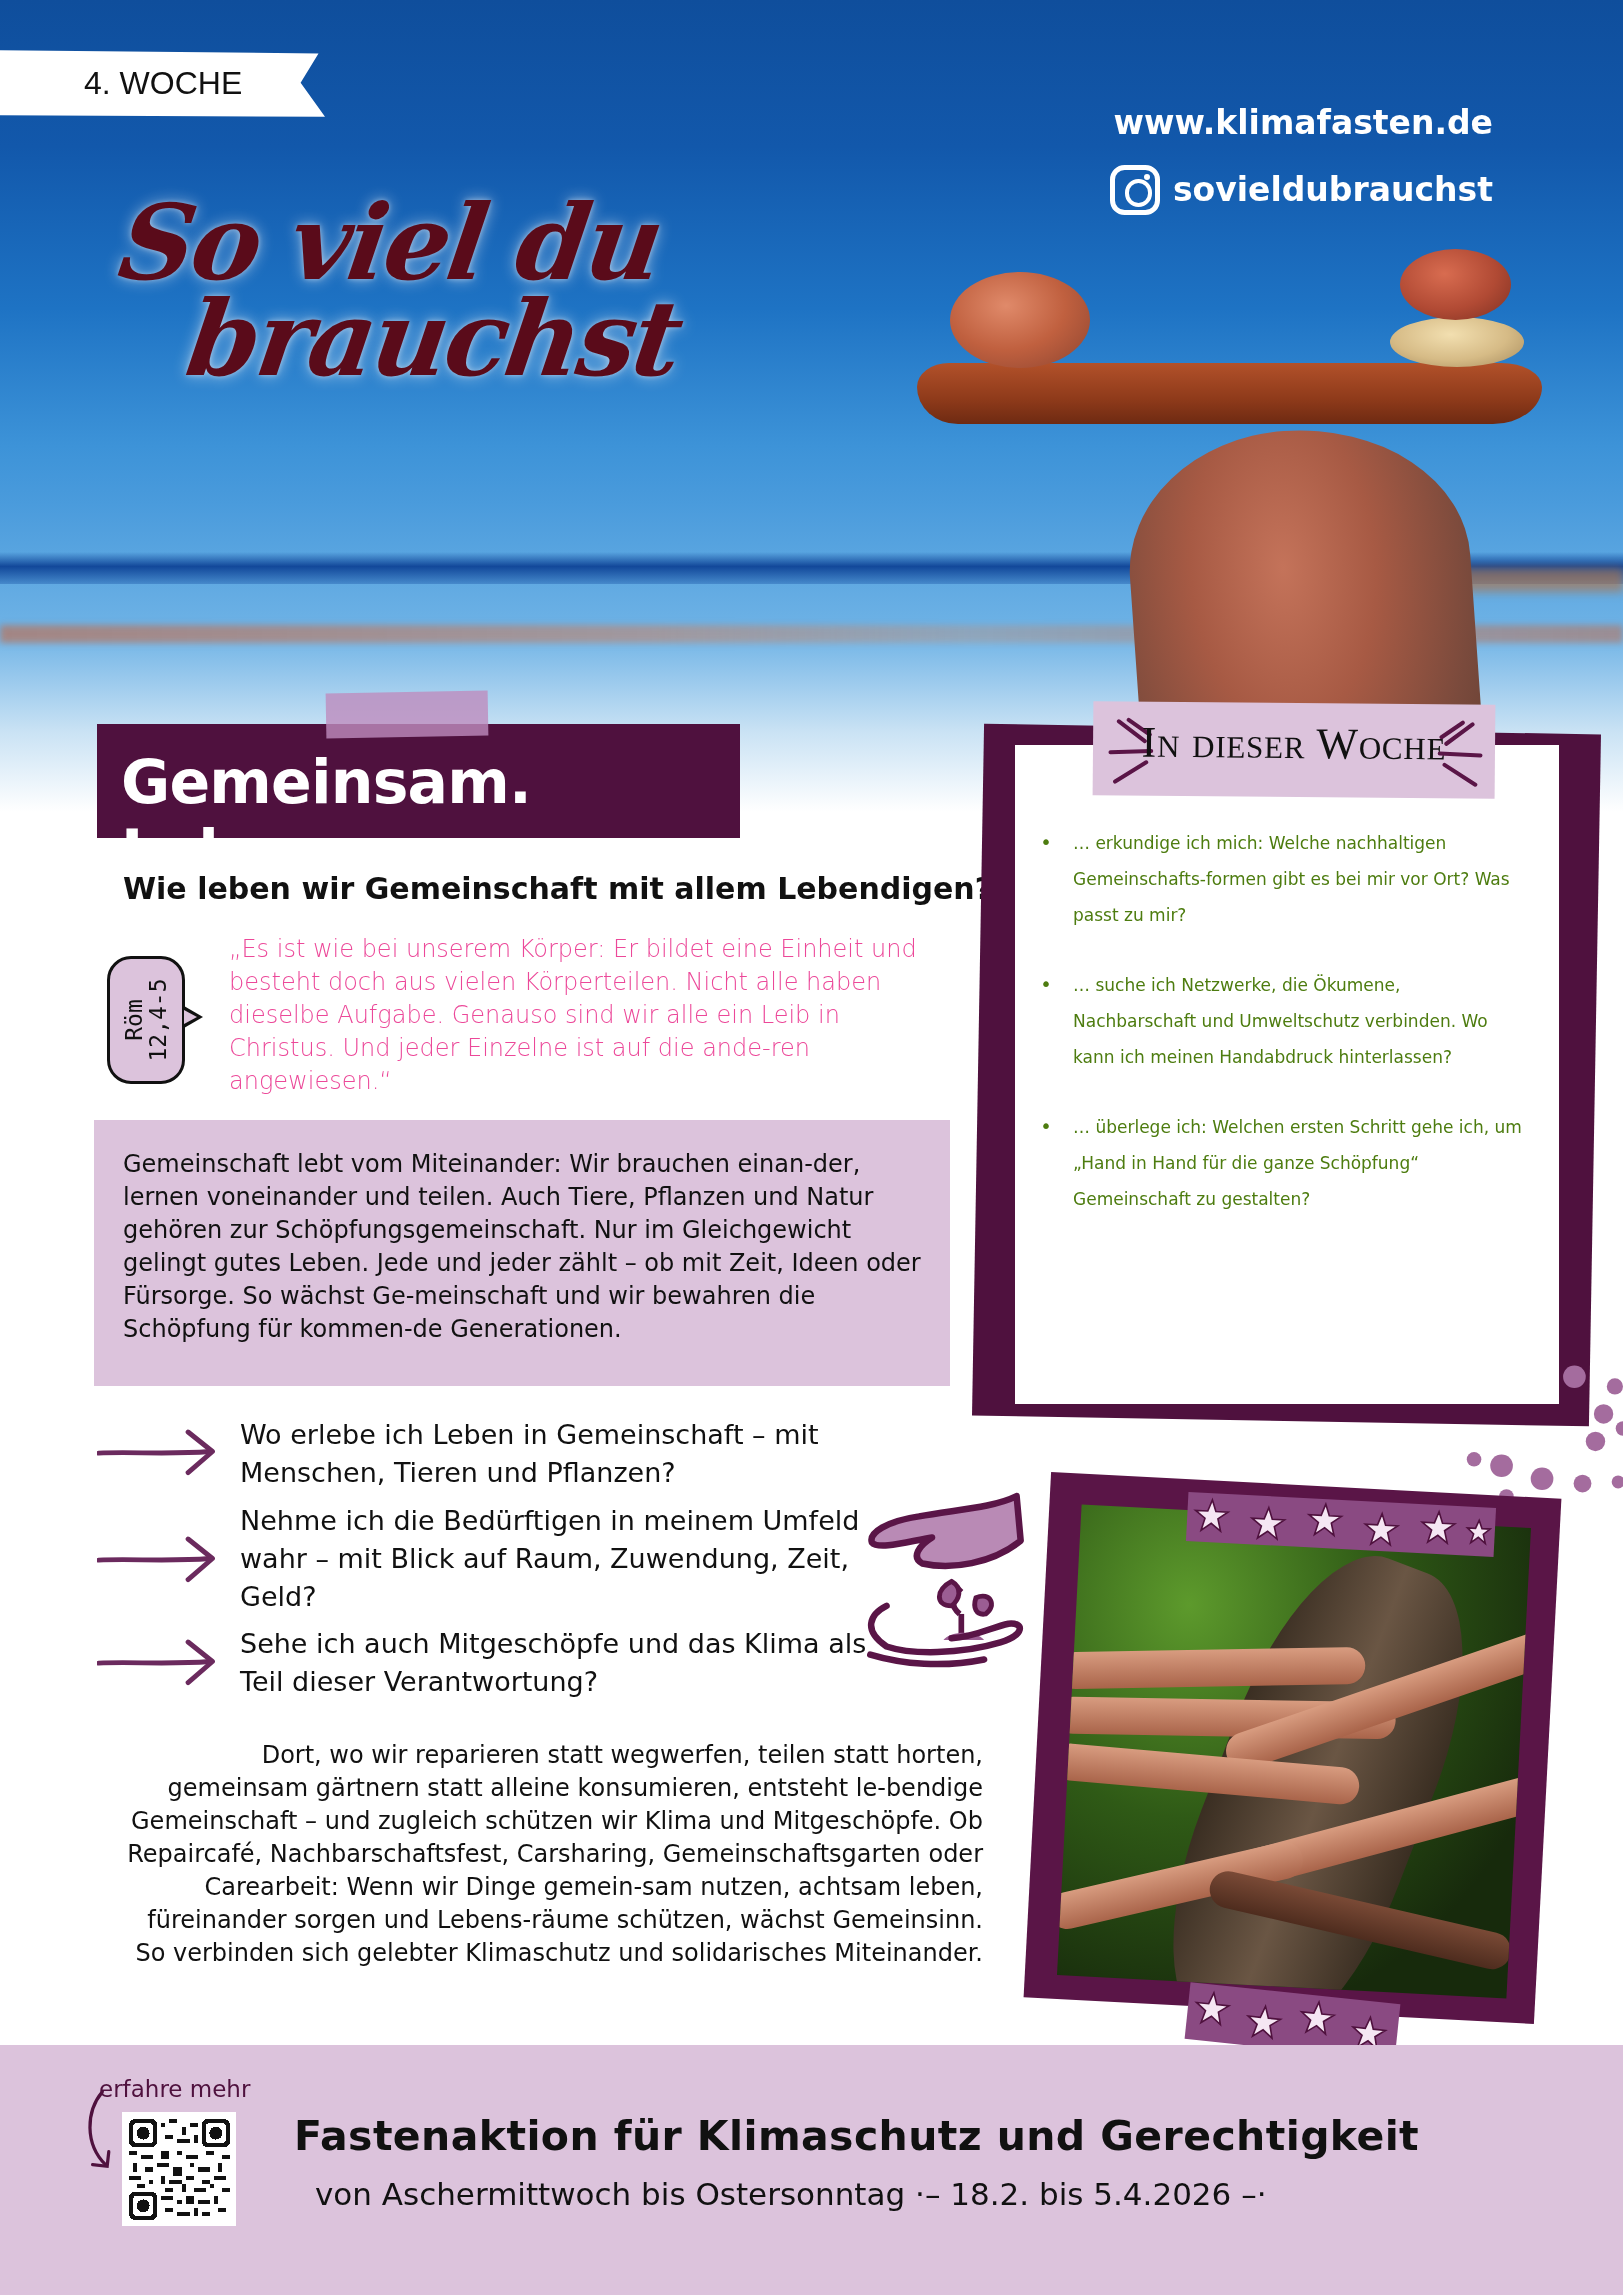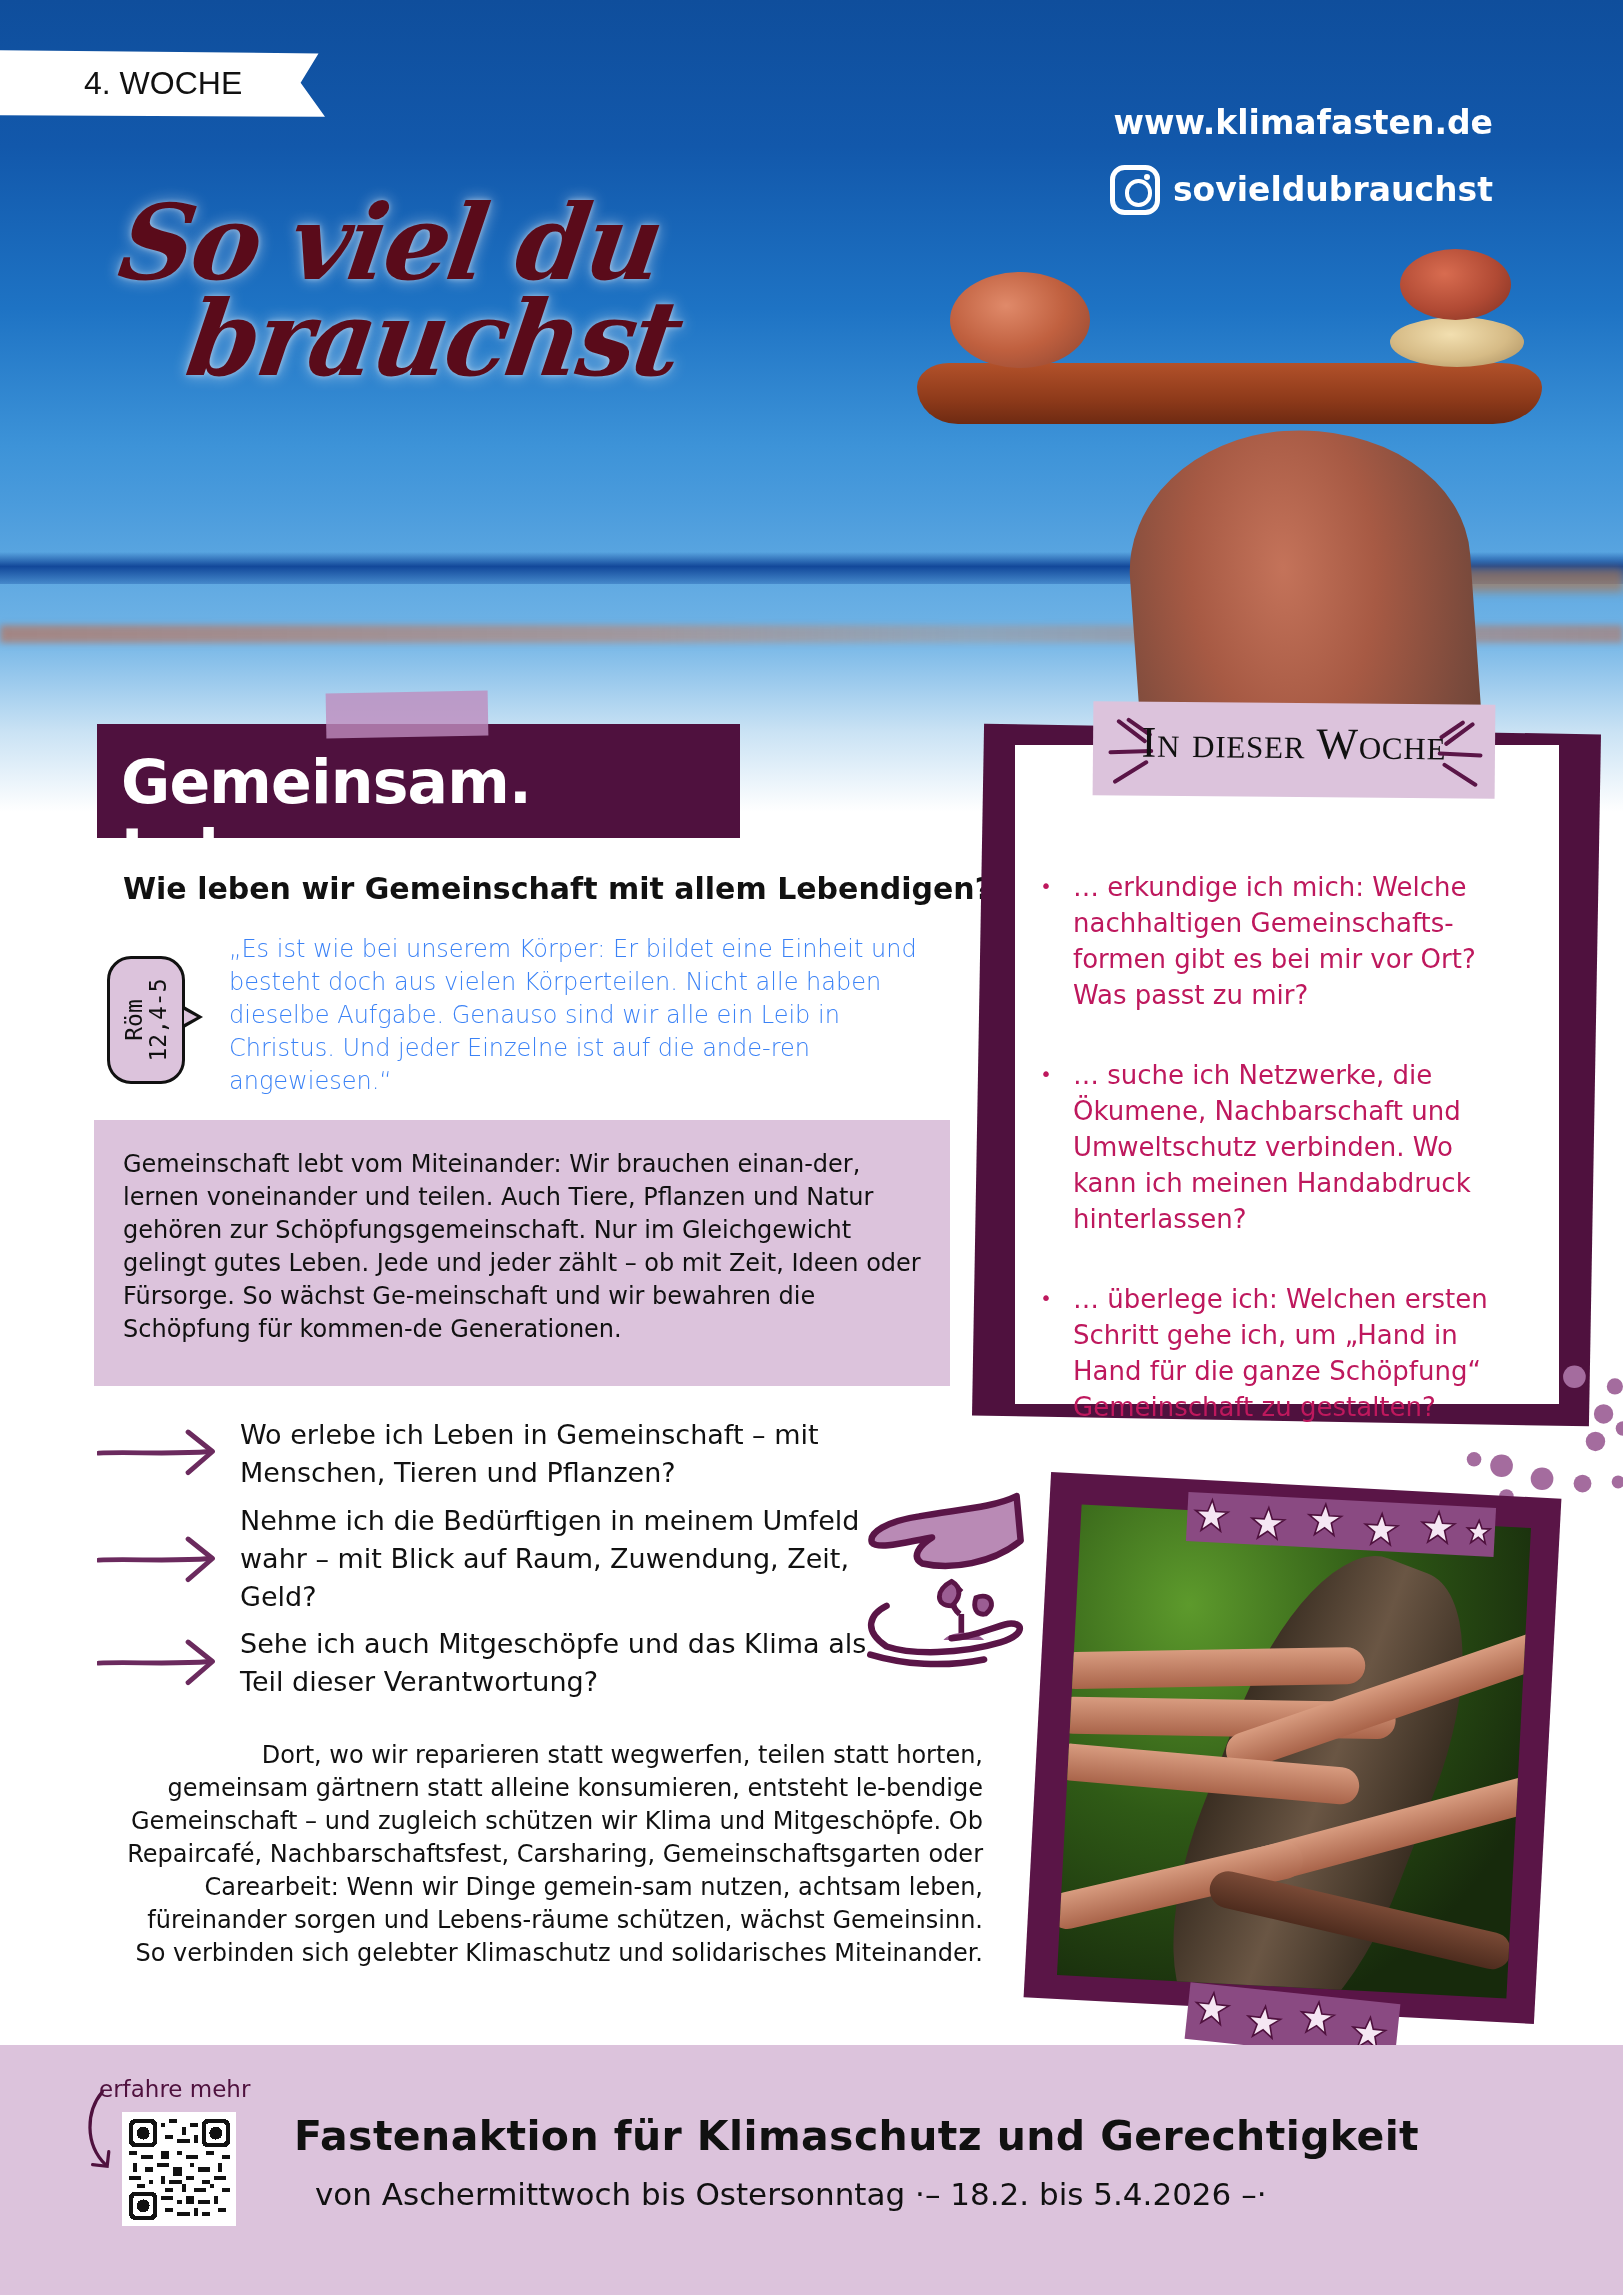--- a/index.html
+++ b/index.html
@@ -72,21 +72,21 @@
   
   .bubble { position: absolute; left: 107px; top: 956px; width: 78px; height: 128px;
     background: #dcc3dc; border: 3.2px solid #111; border-radius: 24px; }
   .bubble::after { content: ""; position: absolute; right: -21px; top: 47px; width: 0; height: 0;
     border-top: 11.4px solid transparent; border-bottom: 11.4px solid transparent; border-left: 19.5px solid #111; }
   .bubble .tail-fill { position: absolute; right: -15.4px; top: 51px; width: 0; height: 0;
     border-top: 7.3px solid transparent; border-bottom: 7.3px solid transparent; border-left: 13px solid #dcc3dc; z-index: 2; }
   .bubble .ref { position: absolute; left: 50%; top: 50%; transform: translate(-50%,-50%) rotate(-90deg);
     white-space: nowrap; font-size: 23px; line-height: 24px; text-align: center; font-family: "DejaVu Sans Mono", monospace; color: #111; }
   .quote { position: absolute; left: 229px; top: 933px; width: 714px; font-size: 24px; line-height: 33px;
-    font-family: "DejaVu Sans", sans-serif; color: #3b82f6; font-weight: 300; }
+    font-family: "DejaVu Sans", sans-serif; color: #ec4899; font-weight: 300; }
 
   .pink-box { position: absolute; left: 94px; top: 1120px; width: 856px; height: 266px; background: #dcc3dc; }
   .pink-box p { position: absolute; left: 29px; top: 28px; width: 804px; font-size: 24px; line-height: 33px; color: #111; }
 
   
   .questions { position: absolute; left: 97px; top: 1416px; width: 779px; }
   .q-item { position: relative; padding-left: 143px; font-size: 27px; line-height: 38px; font-weight: 400;
     font-family: "DejaVu Sans", sans-serif; margin-bottom: 9.7px; color: #111; }
   .q-item .arrow { position: absolute; left: 0; width: 122px; height: 49px; }
 
@@ -97,21 +97,21 @@
   
   .dw-back { position: absolute; left: 978px; top: 729px; width: 617px; height: 692px; background: #4f113e;
     transform: rotate(1deg); }
   .dw-card { position: absolute; left: 1015px; top: 745px; width: 544px; height: 659px; background: #fff; }
   .dw-tag { position: absolute; left: 1093px; top: 703px; width: 402px; height: 94px; background: #dcc3dc; transform: rotate(0.5deg); }
   .dw-tag .t { position: absolute; left: 0; right: 0; top: 14.6px; text-align: center; font-family: "Liberation Serif", serif;
     font-size: 44px; color: #111; letter-spacing: 0.8px; font-variant: small-caps; }
   .dw-tag .burst-l, .dw-tag .burst-r { position: absolute; top: 14.6px; width: 57px; height: 70px; }
   .dw-tag .burst-l { left: 11.4px; } .dw-tag .burst-r { right: 8px; }
   .dw-list { position: absolute; left: 1037px; top: 825px; width: 487px; list-style: none; }
-  .dw-list li { position: relative; padding-left: 36px; font-size: 26px; line-height: 36px; color: #be185d; margin-bottom: 34px; margin-top: 44px; }
+  .dw-list li { position: relative; padding-left: 36px; font-size: 17px; line-height: 36px; color: #4d7c0f; margin-bottom: 34px; }
   .dw-list li::before { content: "•"; position: absolute; left: 3.2px; top: 0; font-size: 19.5px; }
 
   .dots { position: absolute; left: 1453px; top: 1354px; width: 170px; height: 162px; }
 
   
   .photo-frame { position: absolute; left: 1037px; top: 1485px; width: 511px; height: 526px; background: #5a1547; transform: rotate(3deg); }
   .photo { position: absolute; left: 1069px; top: 1516px; width: 450px; height: 471px; transform: rotate(3deg); overflow: hidden;
     background: radial-gradient(ellipse at 25% 20%, #5d9a2c 0%, #2f5a16 40%, #172a0c 80%); }
   .photo .trunk { position: absolute; left: 146px; top: 32px; width: 211px; height: 503px;
     background: linear-gradient(90deg, #3a2e22, #6a5644 50%, #3a2e22); transform: rotate(18deg); border-radius: 40%; }

